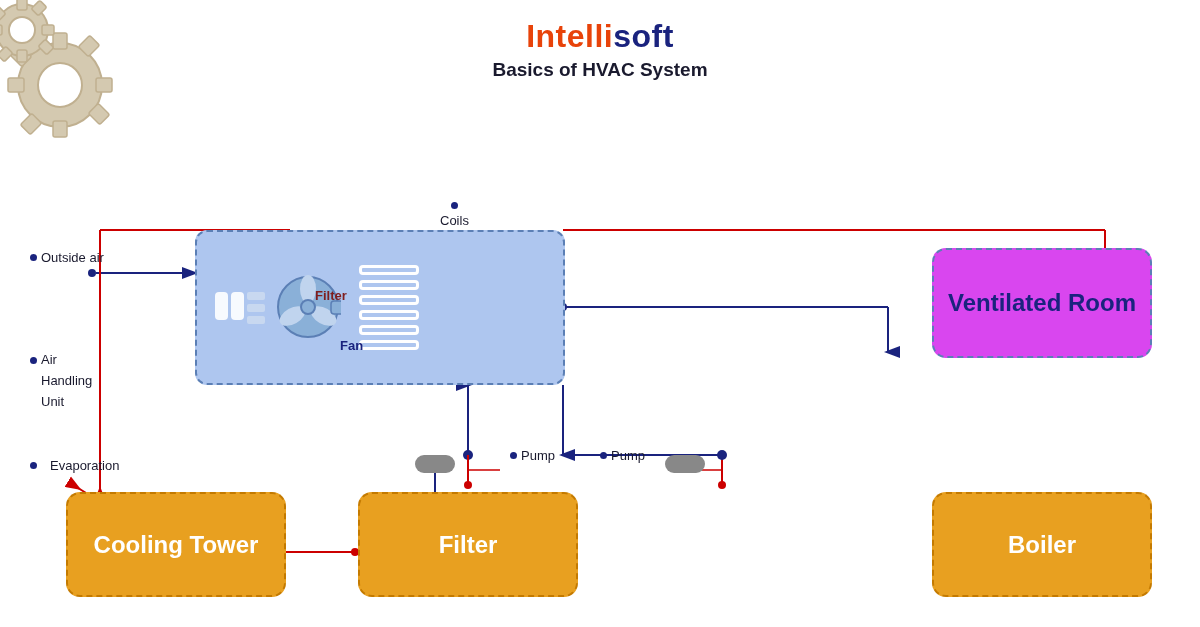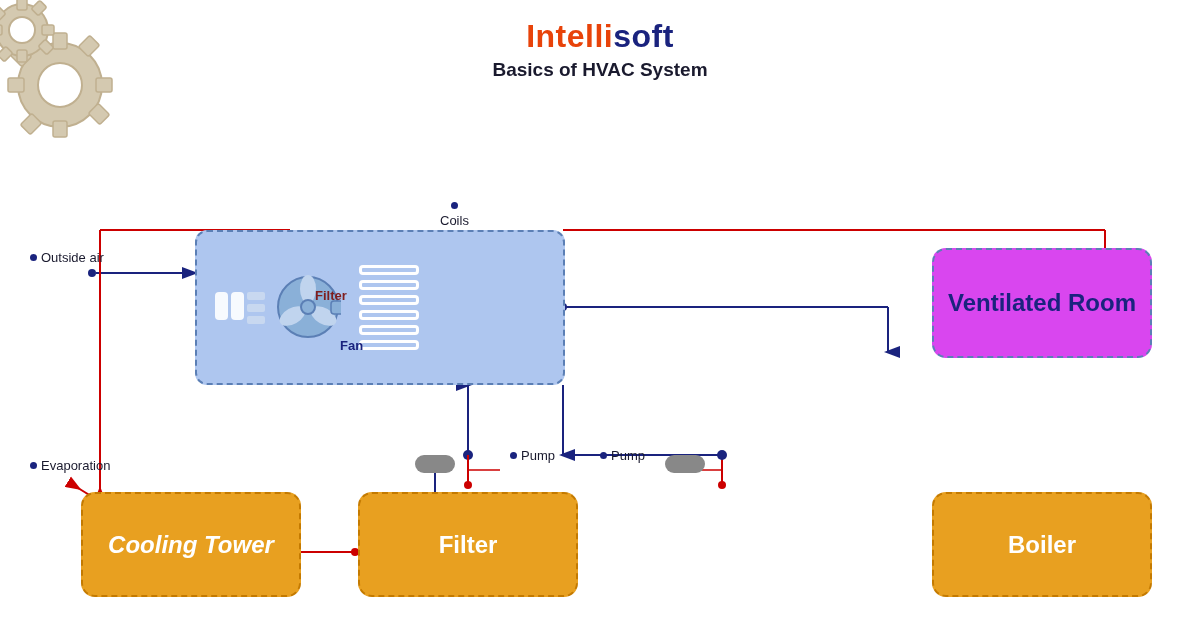--- a/index.html
+++ b/index.html
@@ -145,21 +145,21 @@
       align-items: center;
       justify-content: center;
       z-index: 5;
     }
     .bottom-box-label {
       font-size: 24px;
       font-weight: 700;
       color: #ffffff;
       text-align: center;
     }
-    .cooling-tower { left: 81px; font-style: italic; }
+    .cooling-tower { left: 66px; }
     .chiller { left: 358px; }
     .boiler { right: 48px; }
 
     
     .arrows-svg {
       position: absolute;
       top: 0;
       left: 0;
       width: 100%;
       height: 100%;
@@ -330,22 +330,36 @@
   <div style="position:absolute;top:102px;left:440px;font-size:13px;color:#1a1a2e;z-index:8;display:flex;align-items:center;gap:4px;flex-direction:column;">
     <span style="width:7px;height:7px;border-radius:50%;background:#1a237e;display:inline-block;"></span>
     <span>Coils</span>
   </div>
 
   <div style="position:absolute;top:150px;left:30px;font-size:13px;color:#1a1a2e;display:flex;align-items:center;gap:4px;z-index:8;">
     <span style="width:7px;height:7px;border-radius:50%;background:#1a237e;display:inline-block;"></span>
     <span>Outside air</span>
   </div>
 
-
-  <div style="position:absolute;top:358px;left:30px;font-size:13px;color:#1a1a2e;display:flex;align-items:center;gap:4px;z-index:8;">
+  <div style="position:absolute;top:250px;left:30px;font-size:13px;color:#1a1a2e;z-index:8;line-height:1.6;">
+    <div style="display:flex;align-items:center;gap:4px;">
+        <span style="width:7px;height:7px;border-radius:50%;background:#1a237e;display:inline-block;"></span>
+        <span>Air</span>
+      </div>
+    <div style="display:flex;align-items:center;gap:4px;padding-left:0px;">
+        <span style="width:7px;height:7px;border-radius:50%;background:#1a237e;display:inline-block;visibility:hidden;"></span>
+        <span>Handling</span>
+      </div>
+    <div style="display:flex;align-items:center;gap:4px;padding-left:0px;">
+        <span style="width:7px;height:7px;border-radius:50%;background:#1a237e;display:inline-block;visibility:hidden;"></span>
+        <span>Unit</span>
+      </div>
+  </div>
+
+  <div style="position:absolute;top:358px;left:30px;font-size:13px;color:#1a1a2e;display:flex;align-items:center;gap:13px;z-index:8;">
     <span style="width:7px;height:7px;border-radius:50%;background:#1a237e;display:inline-block;"></span>
     <span>Evaporation</span>
   </div>
 
   <div class="ventilated-room">
     <div class="ventilated-room-label">Ventilated Room</div>
   </div>
 
   <div class="pump" style="left:415px;top:355px;"></div>
 

